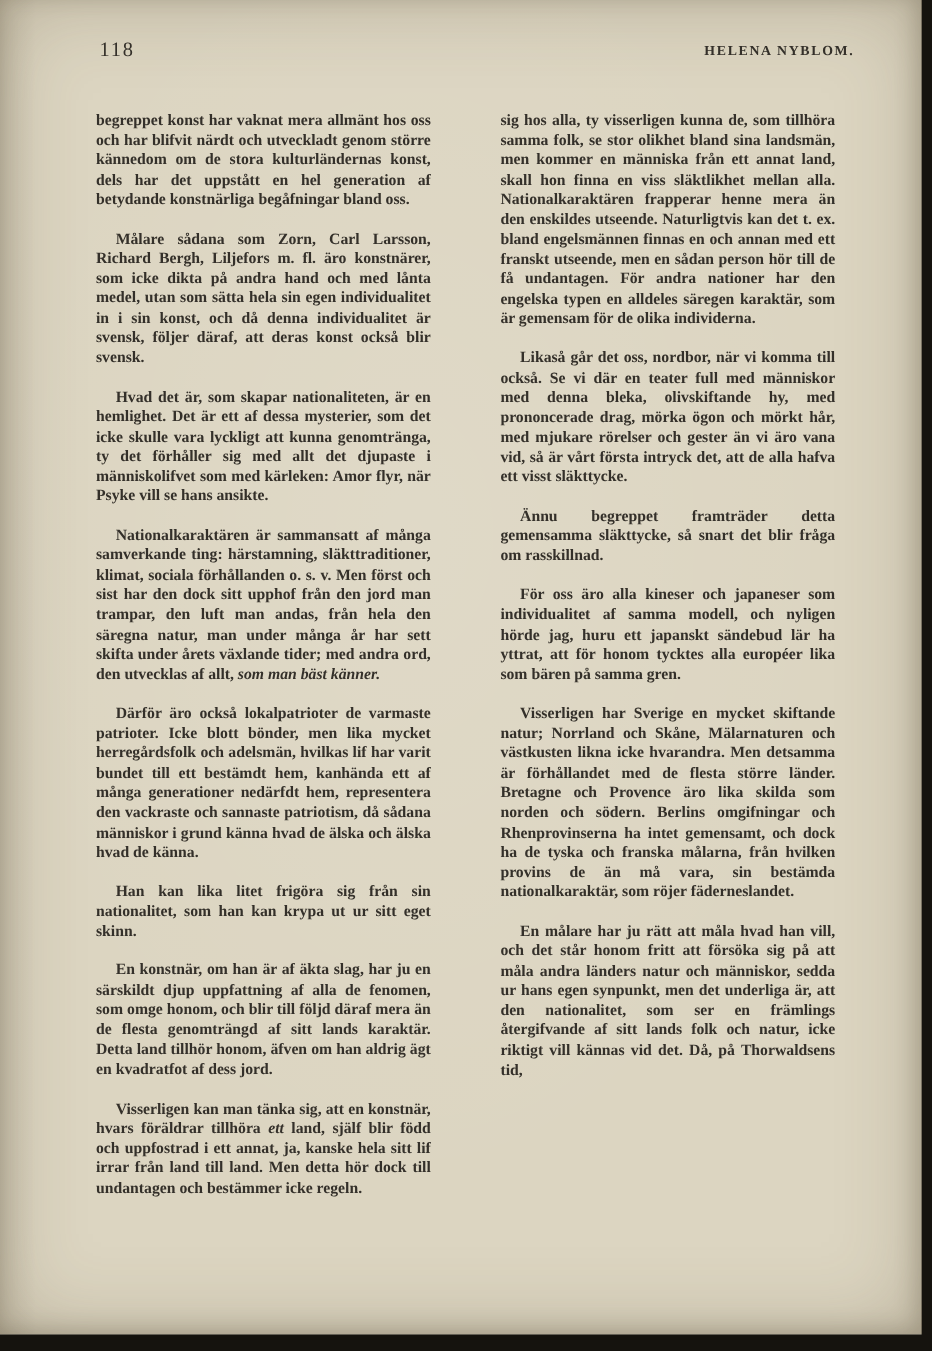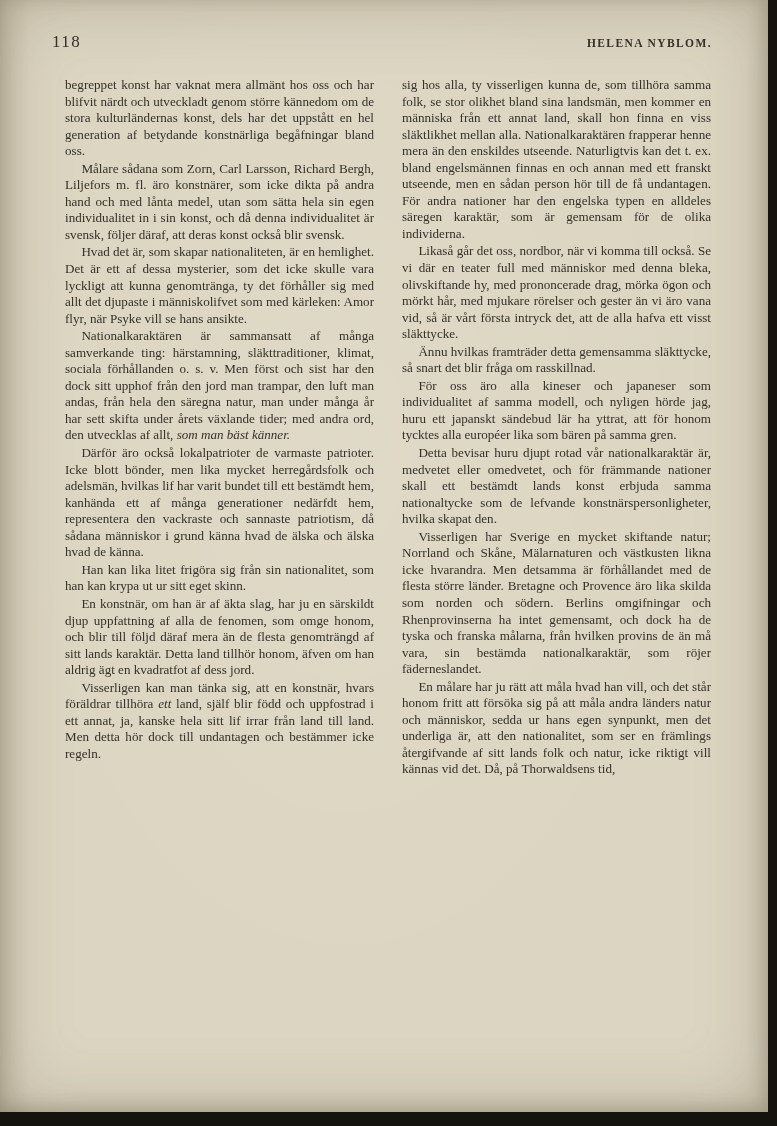--- a/index.html
+++ b/index.html
@@ -10,40 +10,40 @@
   }
   .page{
     position:absolute;left:0;top:0;width:768px;height:1112px;
     background:
       radial-gradient(ellipse at 45% 40%, rgba(255,255,255,.10), rgba(0,0,0,0) 60%),
       linear-gradient(90deg, rgba(60,50,30,.10) 0, rgba(0,0,0,0) 30px),
       var(--paper,#dcd5c1);
     box-shadow: inset 0 0 70px rgba(85,72,48,.28), inset -4px -4px 18px rgba(60,50,30,.25);
     color:var(--ink,#332e25);
   }
-  .header{position:absolute;left:50px;right:56px;top:32px;height:24px;}
+  .header{position:absolute;left:81px;right:56px;top:32px;height:24px;}
   .pagenum{
     position:absolute;left:2px;top:0;
     font-size:17px;letter-spacing:1.5px;
   }
   .runhead{
     position:absolute;left:0;right:0;top:5px;text-align:right;
     font-size:11.5px;letter-spacing:1.4px;font-weight:bold;
   }
   .columns{
     position:absolute;left:64px;top:76px;width:648px;
     display:flex;gap:26px;align-items:flex-start;
   }
   .col{
     width:311px;
     font-size:13.1px;line-height:16.55px;
     text-align:justify;
     text-rendering:optimizeLegibility;
   }
-  .para{margin:1px;text-indent:1.25em;}
+  .para{margin:16px;text-indent:1.25em;font-weight:bold;}
   .para.no-indent{text-indent:0;}
   .col i{font-style:italic;}
 </style>
 </head>
 <body>
 
 <div class="page">
   <div class="header">
     <span class="pagenum">118</span>
     <span class="runhead">HELENA NYBLOM.</span>
@@ -55,20 +55,19 @@
         <p class="para">Hvad det är, som skapar nationaliteten, är en hemlighet. Det är ett af dessa mysterier, som det icke skulle vara lyckligt att kunna genomtränga, ty det förhåller sig med allt det djupaste i människolifvet som med kärleken: Amor flyr, när Psyke vill se hans ansikte.</p>
         <p class="para">Nationalkaraktären är sammansatt af många samverkande ting: härstamning, släkttraditioner, klimat, sociala förhållanden o. s. v. Men först och sist har den dock sitt upphof från den jord man trampar, den luft man andas, från hela den säregna natur, man under många år har sett skifta under årets växlande tider; med andra ord, den utvecklas af allt, <i>som man bäst känner.</i></p>
         <p class="para">Därför äro också lokalpatrioter de varmaste patrioter. Icke blott bönder, men lika mycket herregårdsfolk och adelsmän, hvilkas lif har varit bundet till ett bestämdt hem, kanhända ett af många generationer nedärfdt hem, representera den vackraste och sannaste patriotism, då sådana människor i grund känna hvad de älska och älska hvad de känna.</p>
         <p class="para">Han kan lika litet frigöra sig från sin nationalitet, som han kan krypa ut ur sitt eget skinn.</p>
         <p class="para">En konstnär, om han är af äkta slag, har ju en särskildt djup uppfattning af alla de fenomen, som omge honom, och blir till följd däraf mera än de flesta genomträngd af sitt lands karaktär. Detta land tillhör honom, äfven om han aldrig ägt en kvadratfot af dess jord.</p>
         <p class="para">Visserligen kan man tänka sig, att en konstnär, hvars föräldrar tillhöra <i>ett</i> land, själf blir född och uppfostrad i ett annat, ja, kanske hela sitt lif irrar från land till land. Men detta hör dock till undantagen och bestämmer icke regeln.</p>
       </div>
     <div class="col">
         <p class="para no-indent">sig hos alla, ty visserligen kunna de, som tillhöra samma folk, se stor olikhet bland sina landsmän, men kommer en människa från ett annat land, skall hon finna en viss släktlikhet mellan alla. Nationalkaraktären frapperar henne mera än den enskildes utseende. Naturligtvis kan det t. ex. bland engelsmännen finnas en och annan med ett franskt utseende, men en sådan person hör till de få undantagen. För andra nationer har den engelska typen en alldeles säregen karaktär, som är gemensam för de olika individerna.</p>
         <p class="para">Likaså går det oss, nordbor, när vi komma till också. Se vi där en teater full med människor med denna bleka, olivskiftande hy, med prononcerade drag, mörka ögon och mörkt hår, med mjukare rörelser och gester än vi äro vana vid, så är vårt första intryck det, att de alla hafva ett visst släkttycke.</p>
-        <p class="para">Ännu hvilkas framträder detta gemensamma släkttycke, så snart det blir fråga om rasskillnad.</p>
+        <p class="para">Ännu begreppet framträder detta gemensamma släkttycke, så snart det blir fråga om rasskillnad.</p>
         <p class="para">För oss äro alla kineser och japaneser som individualitet af samma modell, och nyligen hörde jag, huru ett japanskt sändebud lär ha yttrat, att för honom tycktes alla européer lika som bären på samma gren.</p>
-        <p class="para">Detta bevisar huru djupt rotad vår nationalkaraktär är, medvetet eller omedvetet, och för främmande nationer skall ett bestämdt lands konst erbjuda samma nationaltycke som de lefvande konstnärspersonligheter, hvilka skapat den.</p>
         <p class="para">Visserligen har Sverige en mycket skiftande natur; Norrland och Skåne, Mälarnaturen och västkusten likna icke hvarandra. Men detsamma är förhållandet med de flesta större länder. Bretagne och Provence äro lika skilda som norden och södern. Berlins omgifningar och Rhenprovinserna ha intet gemensamt, och dock ha de tyska och franska målarna, från hvilken provins de än må vara, sin bestämda nationalkaraktär, som röjer fäderneslandet.</p>
         <p class="para">En målare har ju rätt att måla hvad han vill, och det står honom fritt att försöka sig på att måla andra länders natur och människor, sedda ur hans egen synpunkt, men det underliga är, att den nationalitet, som ser en främlings återgifvande af sitt lands folk och natur, icke riktigt vill kännas vid det. Då, på Thorwaldsens tid,</p>
       </div>
   </div>
 </div>
 
 </body></html>

